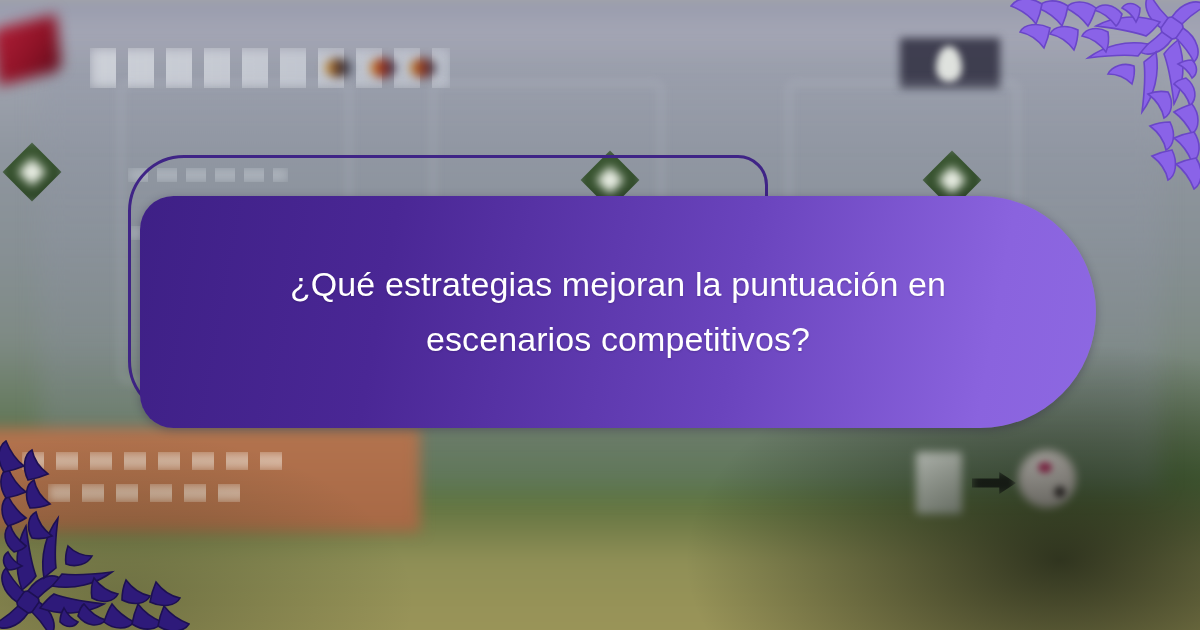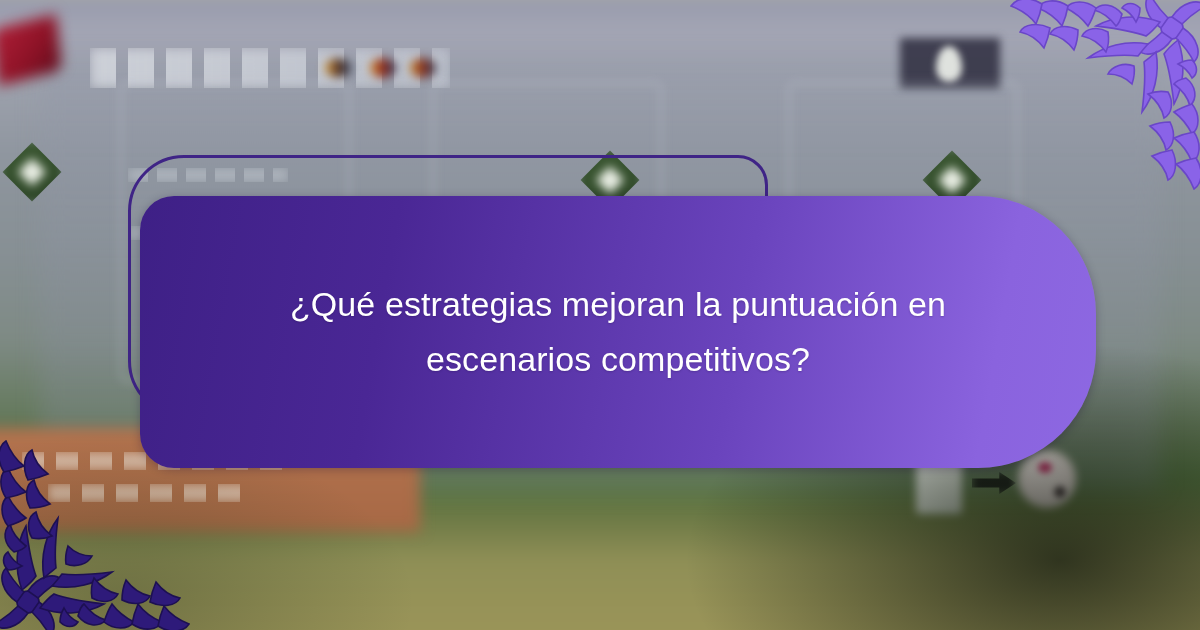--- a/index.html
+++ b/index.html
@@ -159,21 +159,21 @@
   
   #ghost-card {
     position:absolute; left:128px; top:155px; width:640px; height:262px;
     border:3px solid #3f2486;
     border-radius:56px 30px 30px 56px;
     background:transparent;
   }
 
   
   #question-card {
-    position:absolute; left:140px; top:196px; width:956px; height:272px;
+    position:absolute; left:140px; top:196px; width:956px; height:232px;
     background:linear-gradient(100deg,#3e2086 0%, #4a2795 26%, #6a44bd 62%, #8a63de 88%, #8d68e2 100%);
     border-radius:34px 118px 118px 34px;
     display:flex; align-items:center; justify-content:center;
     box-shadow:0 2px 10px rgba(20,8,50,.28);
   }
   #question-text {
     color:#ffffff;
     font-size:34px;
     line-height:1.62;
     font-weight:400;

